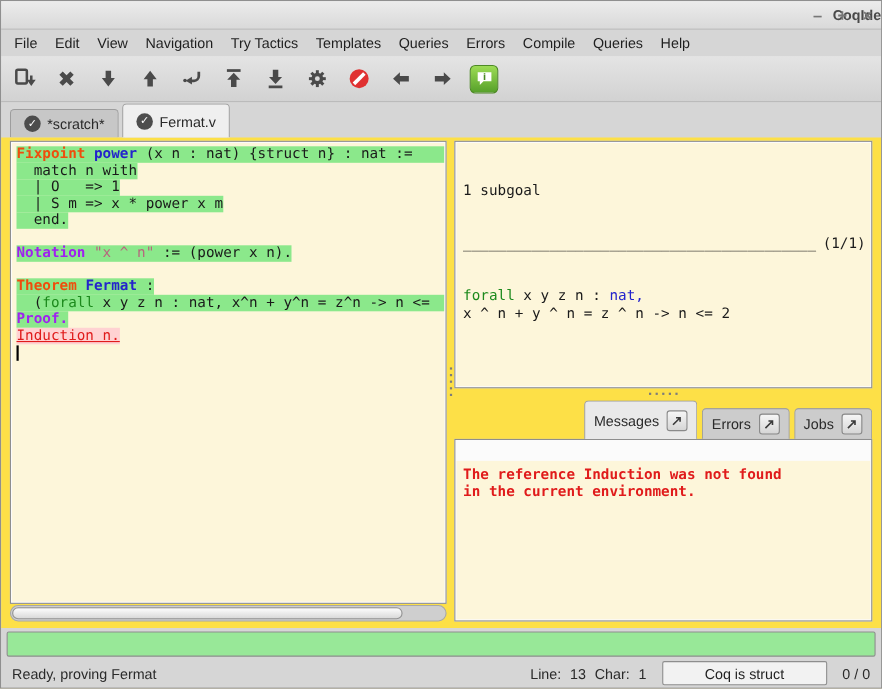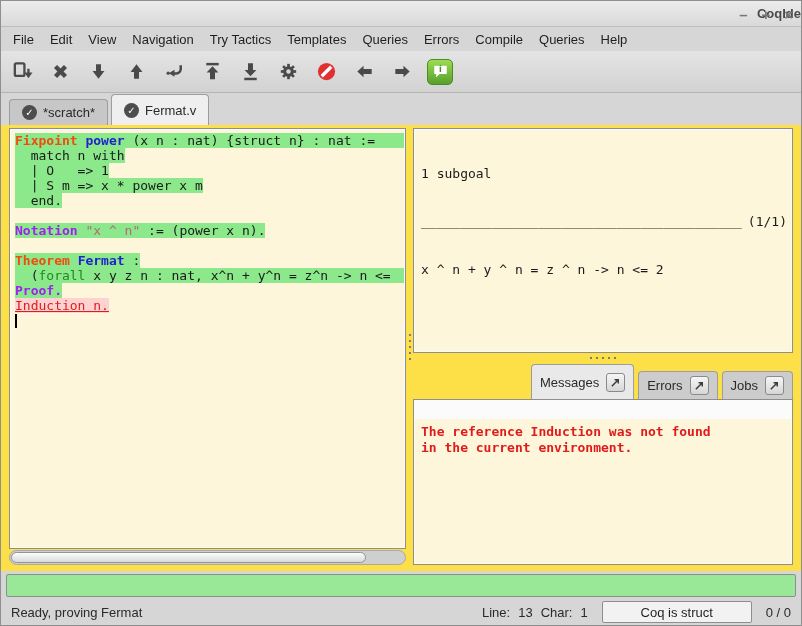--- a/index.html
+++ b/index.html
@@ -212,21 +212,21 @@
     </div>
 
     <div class="right-col">
       <div class="pane-frame goals-frame">
         <div class="goals" id="goals">
           <div>1 subgoal</div>
           <div class="goal-sep">
             <span>_________________________________________</span>
             <span>(1/1)</span>
           </div>
-          <div id="goal-lines"><div class="code-line"><span class="line-inner"><span style="color: rgb(26, 26, 26);">x ^ n + y ^ n = z ^ n -&gt; n &lt;= 2</span></span></div></div>
+          <div id="goal-lines"><div class="code-line"><span class="line-inner"><span style="color: rgb(29, 138, 29);">forall</span><span style="color: rgb(26, 26, 26);"> x y z n : </span><span style="color: rgb(35, 35, 204);">nat,</span></span></div><div class="code-line"><span class="line-inner"><span style="color: rgb(26, 26, 26);">x ^ n + y ^ n = z ^ n -&gt; n &lt;= 2</span></span></div></div>
         </div>
       </div>
 
       <div class="h-grip">
         <i></i>
           <i></i>
           <i></i>
           <i></i>
           <i></i>
       </div>

